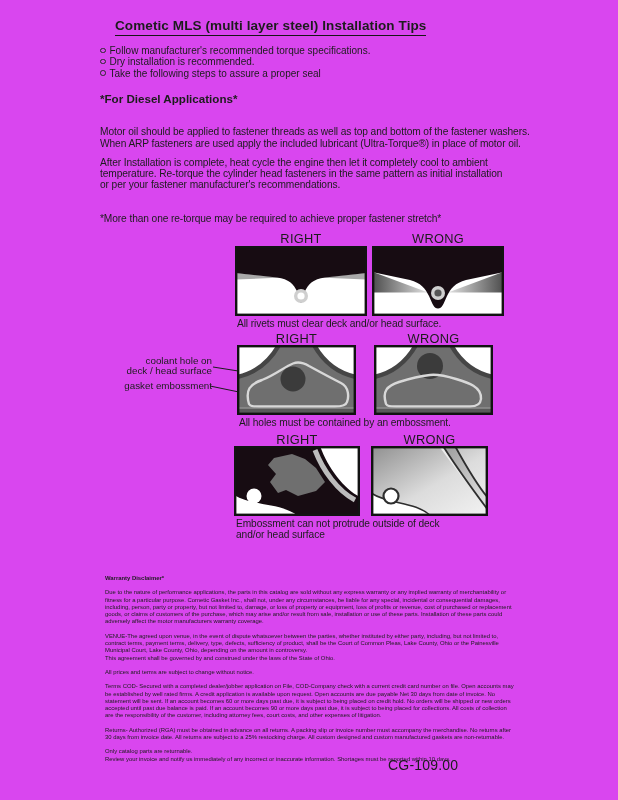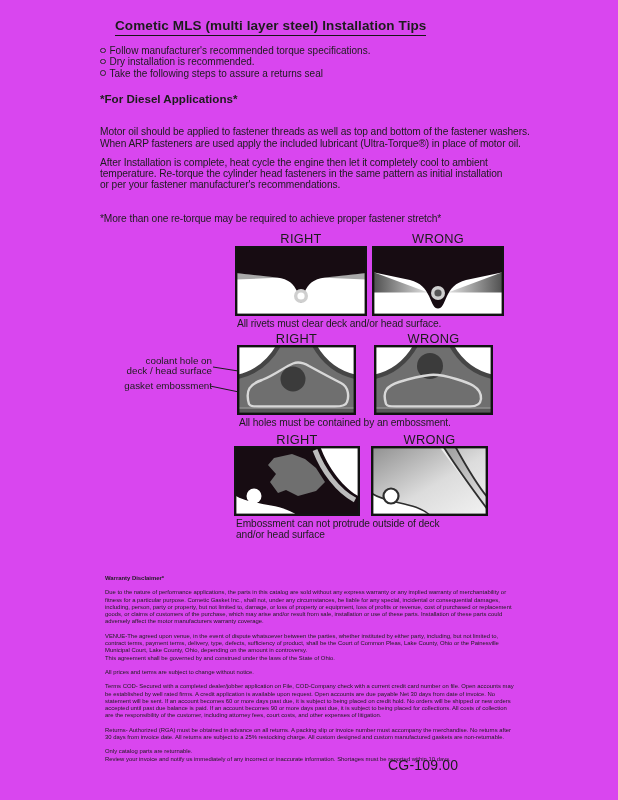--- a/index.html
+++ b/index.html
@@ -43,21 +43,21 @@
       <li>
         <span class="marker-o"></span>
         <span>Follow manufacturer's recommended torque specifications.</span>
       </li>
       <li>
         <span class="marker-o"></span>
         <span>Dry installation is recommended.</span>
       </li>
       <li>
         <span class="marker-o"></span>
-        <span>Take the following steps to assure a returns seal</span>
+        <span>Take the following steps to assure a proper seal</span>
       </li>
     </ul>
 
     <div class="diesel-heading">*For Diesel Applications*</div>
     <p class="para">Motor oil should be applied to fastener threads as well as top and bottom of the fastener washers.
 When ARP fasteners are used apply the included lubricant (Ultra-Torque®) in place of motor oil.</p>
     <p class="para">After Installation is complete, heat cycle the engine then let it completely cool to ambient
 temperature. Re-torque the cylinder head fasteners in the same pattern as initial installation
 or per your fastener manufacturer's recommendations.</p>
     <p class="para note">*More than one re-torque may be required to achieve proper fastener stretch*</p>

